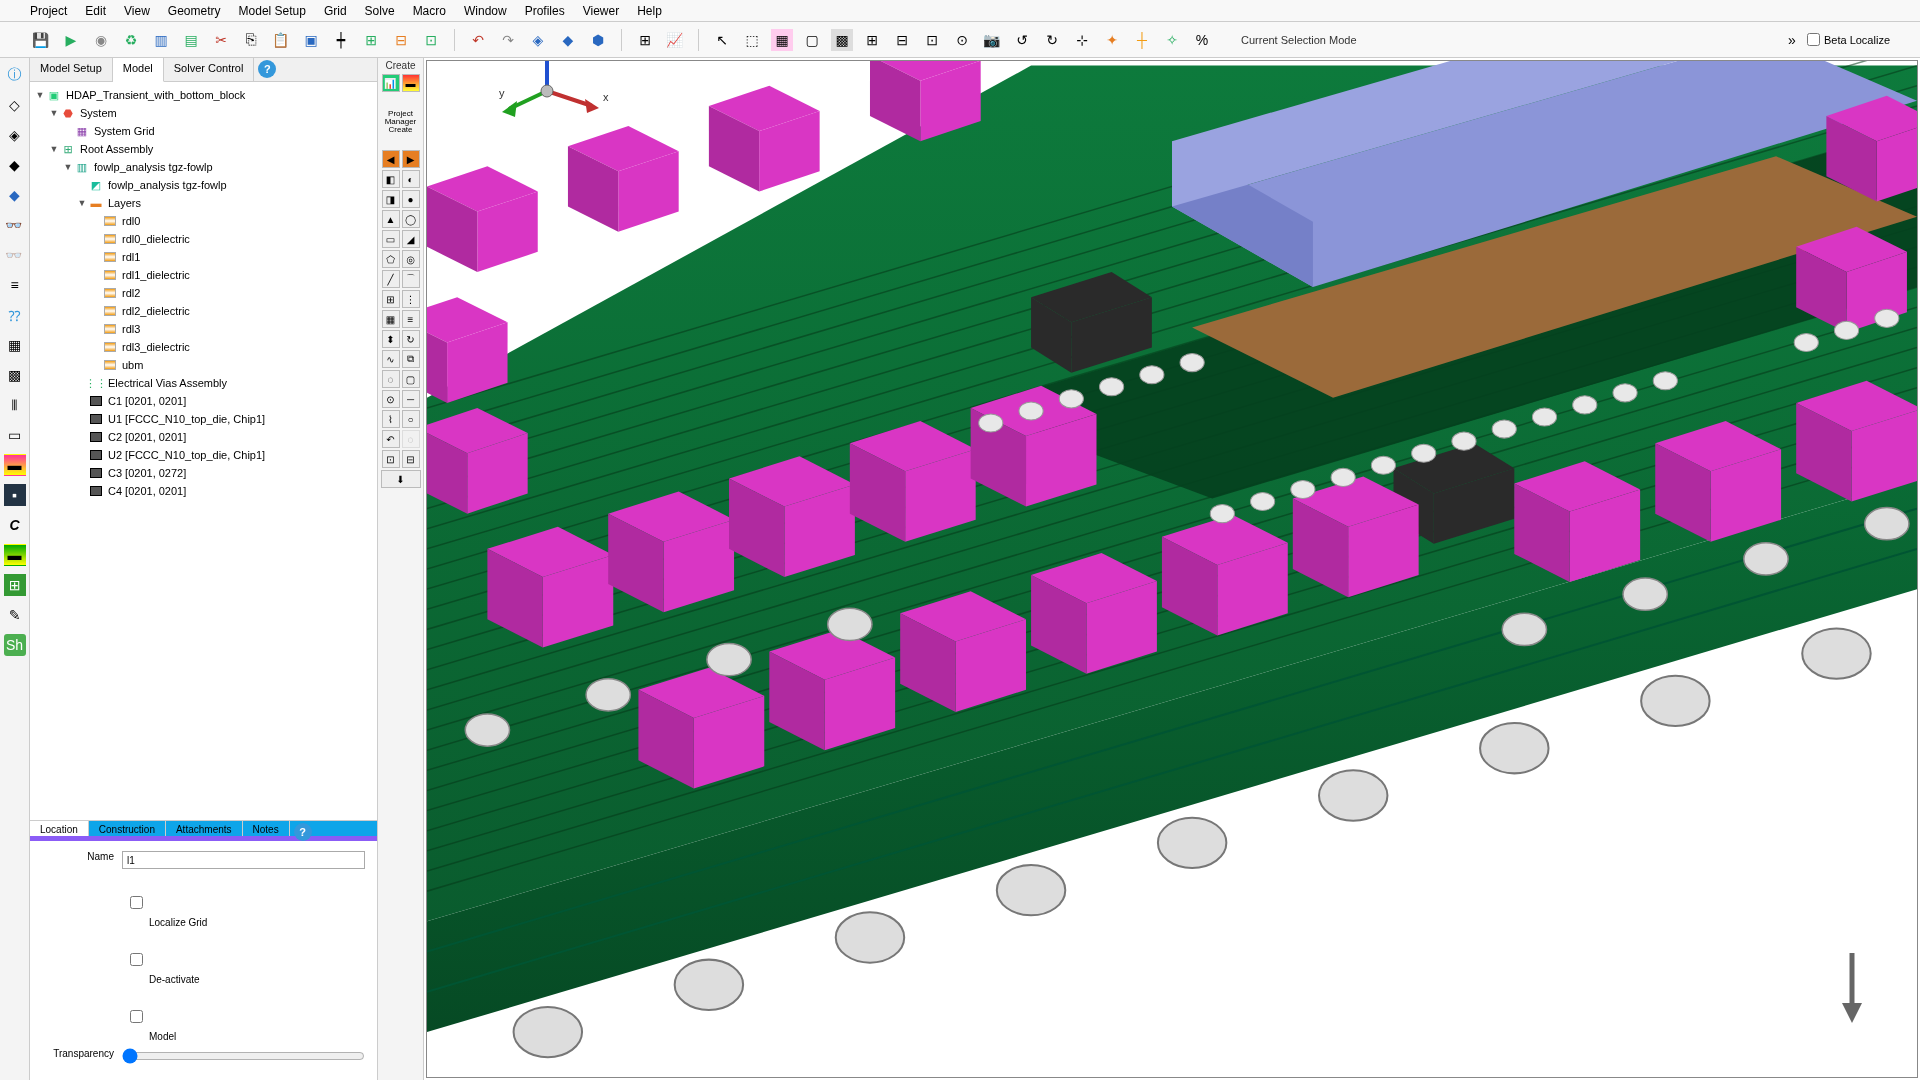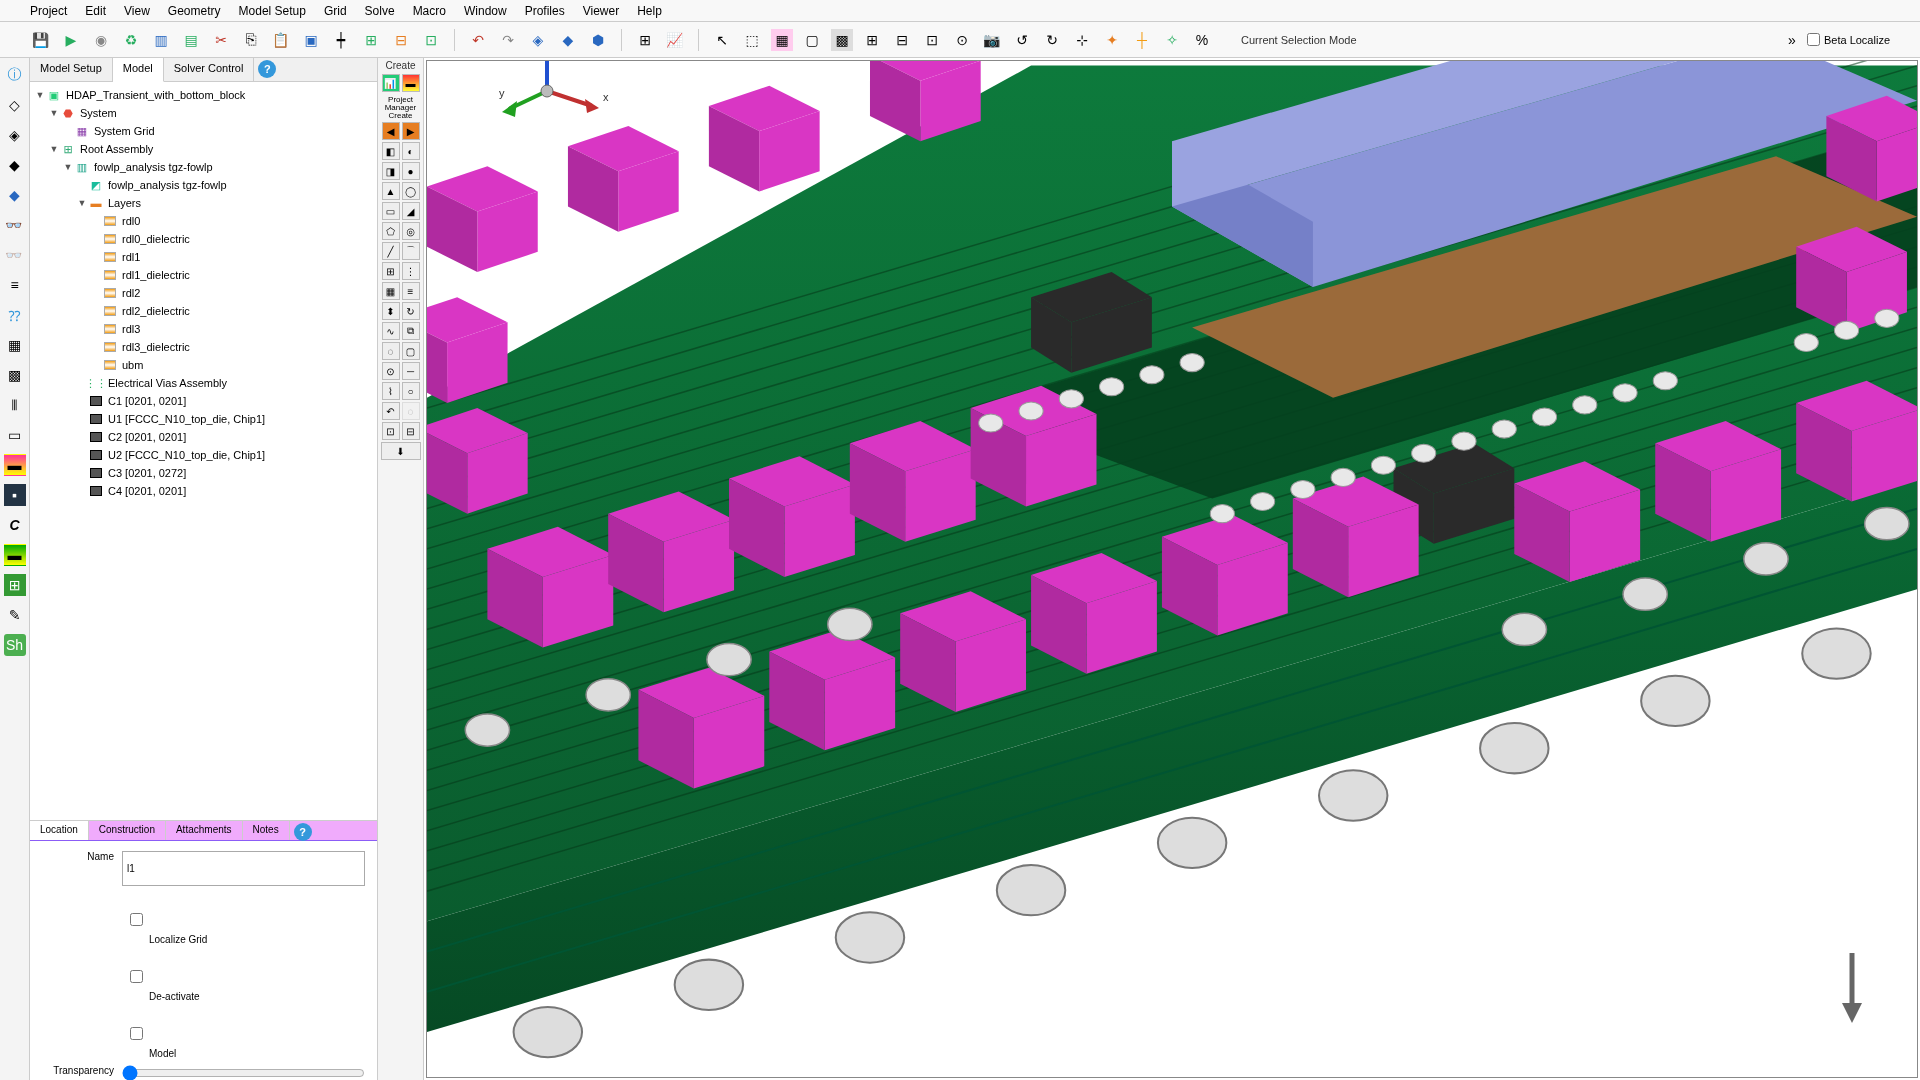--- a/index.html
+++ b/index.html
@@ -29,38 +29,38 @@
 .tree-node { display: flex; align-items: center; padding: 2px 0; cursor: pointer; white-space: nowrap; }
 .tree-indent { display: inline-block; }
 .tree-toggle { width: 12px; display: inline-flex; justify-content: center; color: #555; font-size: 9px; }
 .tree-icon { width: 16px; height: 14px; display: inline-flex; align-items: center; justify-content: center; margin-right: 4px; font-size: 11px; }
 .ico-root { color: #2c7; } .ico-sys { color: #e74c3c; } .ico-grid { color: #8e44ad; }
 .ico-asm { color: #3a7; } .ico-pkg { color: #16a085; } .ico-cube { color: #1abc9c; }
 .ico-layers { color: #e67e22; } .ico-layer { background: linear-gradient(#f39c12, #fff, #f39c12); width: 12px; height: 10px; border: 1px solid #aaa; }
 .ico-via { color: #27ae60; } .ico-comp { width: 12px; height: 10px; background: #555; border: 1px solid #000; }
 
 .props { height: 260px; border-top: 1px solid #ccc; display: flex; flex-direction: column; }
-.prop-tabs { display: flex; height: 20px; background: #f0abfc; border-bottom: 1px solid #8b5cf6; position: relative; }
+.prop-tabs { display: flex; height: 20px; background: #0ea5e9; border-bottom: 5px solid #8b5cf6; position: relative; }
 .prop-tab { padding: 3px 10px; border-right: 1px solid #ccc; cursor: pointer; font-size: 10px; }
 .prop-tab.active { background: #fff; }
 .prop-body { padding: 10px 12px; flex: 1; }
 .prop-row { display: flex; align-items: flex-start; margin-bottom: 8px; }
 .prop-label { width: 80px; text-align: right; padding-right: 8px; font-size: 10px; }
-.prop-input { flex: 1; border: 1px solid #aaa; padding: 2px 4px; font-size: 10px; height: 35px; }
+.prop-input { flex: 1; border: 1px solid #aaa; padding: 2px 4px; font-size: 10px; height: 18px; }
 .prop-check { display: flex; align-items: center; margin-left: 88px; margin-bottom: 6px; }
 .prop-check input { margin-right: 6px; }
 .prop-check label { font-size: 10px; margin-top: 40px; }
 .prop-slider { flex: 1; }
 
 .create-col { width: 46px; border-right: 1px solid #ccc; background: #f4f4f4; display: flex; flex-direction: column; align-items: center; padding-top: 2px; }
 .create-header { font-size: 10px; text-align: center; line-height: 1.1; margin-bottom: 3px; color: #333; }
 .create-row { display: flex; gap: 2px; margin-bottom: 2px; }
 .create-btn { width: 18px; height: 18px; border: 1px solid #bbb; background: #eee; display: flex; align-items: center; justify-content: center; font-size: 10px; cursor: pointer; }
 .create-btn.wide { width: 40px; }
-.create-label { font-size: 8px; text-align: center; line-height: 1; margin: 2px 0; }
+.create-label { font-size: 8px; text-align: center; line-height: 1; margin: 16px 0; }
 
 .viewport { flex: 1; position: relative; background: #fff; border: 1px solid #888; margin: 2px; overflow: hidden; }
 .viewport svg { width: 100%; height: 100%; }
 
 .axis-widget { position: absolute; bottom: 40px; left: 70px; }
 .gravity-arrow { position: absolute; bottom: 40px; right: 50px; font-size: 40px; color: #555; }
 
 .selection-mode { margin-left: 20px; font-size: 11px; color: #333; }
 .beta { margin-left: auto; display: flex; align-items: center; gap: 4px; font-size: 11px; }
 </style>

